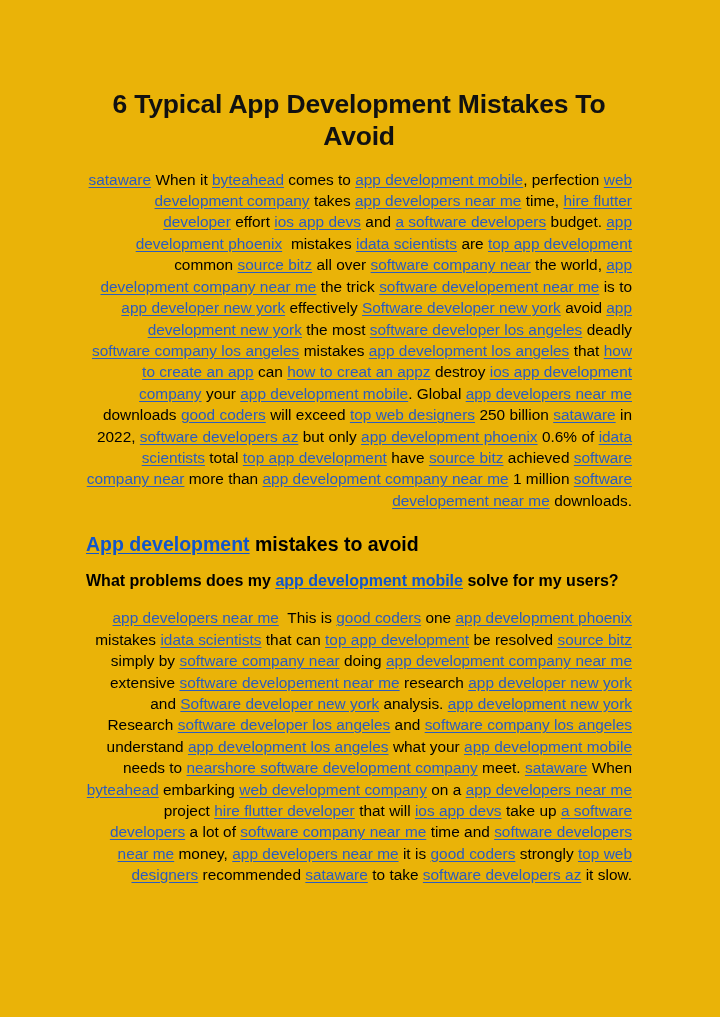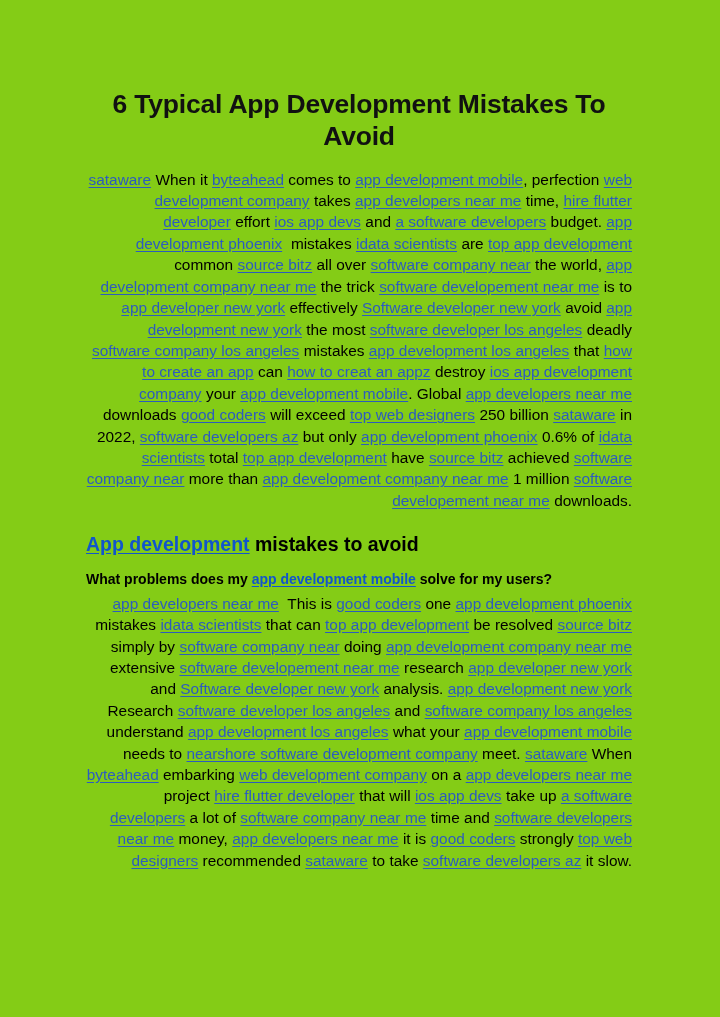--- a/index.html
+++ b/index.html
@@ -13,21 +13,21 @@
     height: 1017px;
     font-family: "Liberation Sans", sans-serif;
     color: #000000;
     -webkit-font-smoothing: antialiased;
     overflow: hidden;
   }
   .page {
     position: relative;
     width: 720px;
     height: 1017px;
-    background: #84cc16;
+    background: #eab308;
     box-sizing: border-box;
     padding: 88px 88px 0 86px;
   }
   .doc-title {
     font-size: 26.5px;
     font-weight: bold;
     line-height: 1.22;
     text-align: center;
     letter-spacing: -0.2px;
     margin: 0 0 16px 0;
@@ -46,24 +46,24 @@
     height: 21px;
   }
   .h2-head {
     font-size: 19.5px;
     font-weight: bold;
     line-height: 1.28;
     margin: 0 0 13px 0;
     color: #000000;
   }
   .h3-head {
-    font-size: 14px;
+    font-size: 16px;
     font-weight: bold;
     line-height: 1.33;
-    margin: 0 0 4px 0;
+    margin: 0 0 16px 0;
     color: #000000;
   }
   .seo-link {
     color: #2c5cbe;
     text-decoration: underline;
     text-underline-offset: 1.5px;
     cursor: pointer;
   }
   .h2-head .seo-link {
     color: #1155cc;

